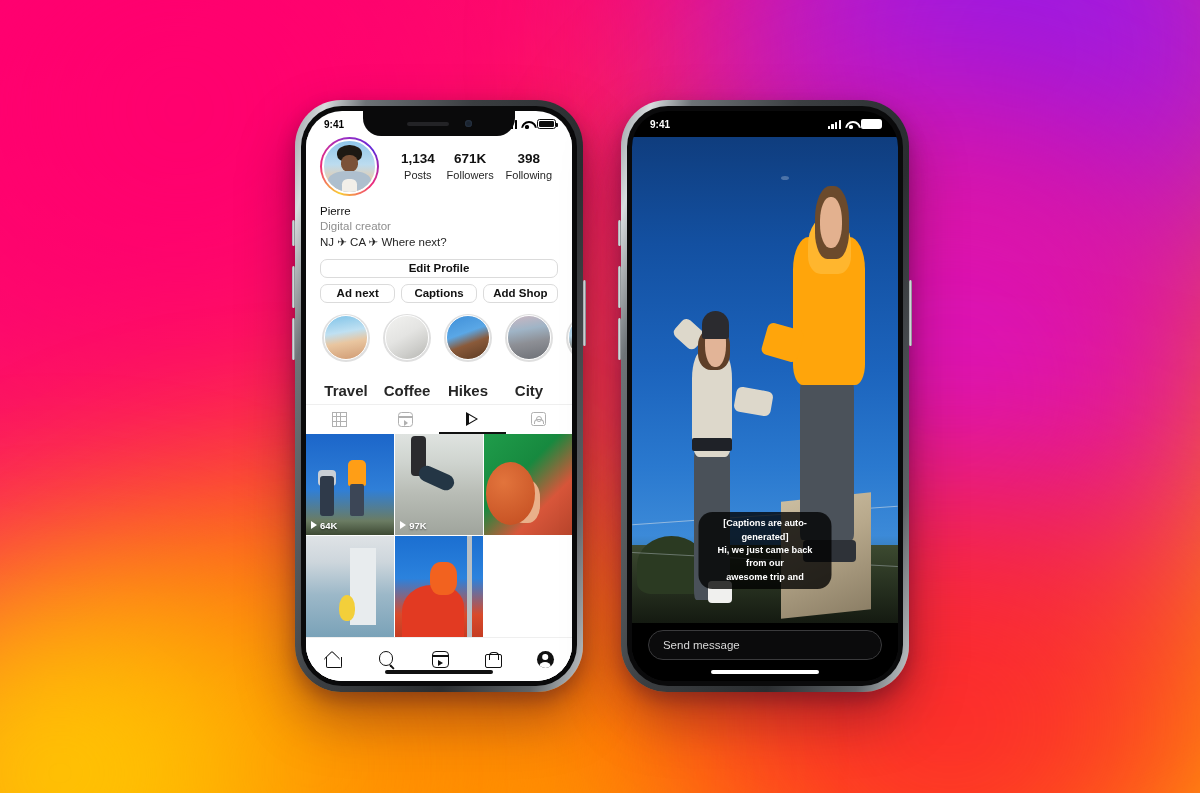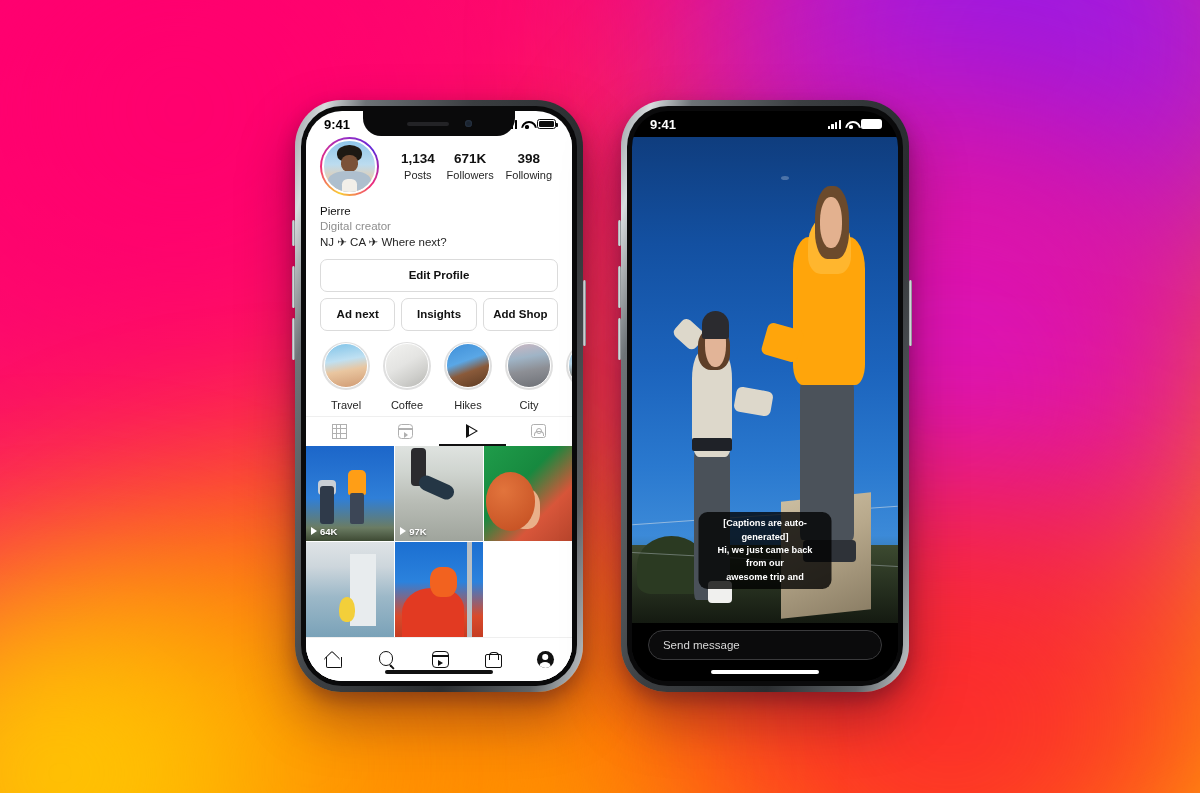--- a/index.html
+++ b/index.html
@@ -86,21 +86,21 @@
     display: flex; align-items: center; justify-content: center; gap: 16px;
   }
   .notch .speaker { width: 42px; height: 4px; background: #232326; border-radius: 3px; }
   .notch .cam { width: 7px; height: 7px; border-radius: 50%; background: #1b2430; box-shadow: inset 0 0 2px #3b4a60; }
 
   
   .statusbar {
     position: relative; z-index: 25;
     height: 26px; display: flex; align-items: center;
     justify-content: space-between; padding: 0 16px 0 18px;
-    font-size: 13px; font-weight: bold;
+    font-size: 10px; font-weight: bold;
   }
   .statusbar.light { color: #000; }
   .statusbar.dark  { color: #fff; }
   .sb-icons { display: flex; align-items: center; gap: 4px; }
   .bars { display: flex; align-items: flex-end; gap: 1.2px; height: 9px; }
   .bars i { width: 2.4px; background: currentColor; border-radius: .5px; display: block; }
   .bars i:nth-child(1){ height: 3px; } .bars i:nth-child(2){ height: 5px; }
   .bars i:nth-child(3){ height: 7px; } .bars i:nth-child(4){ height: 9px; }
   .wifi { width: 12px; height: 9px; position: relative; }
   .wifi::before {
@@ -157,31 +157,31 @@
   .ig-bio { padding: 8px 14px 0 14px; line-height:1.33; }
   .bio-name { font-size:11.5px; font-weight:normal; color:#111; }
   .bio-cat { font-size:11.5px; color:#8e8e8e; }
   .bio-text { font-size:11.5px; color:#262626; }
 
   .ig-actions { padding: 9px 14px 0 14px; }
   .btn {
     border:1px solid #dbdbdb; border-radius:7px; background:#fff;
     font-size:11.5px; font-weight:bold; color:#111;
     display:flex; align-items:center; justify-content:center;
-    height:33px;
+    height:19px;
   }
   .btn-full { width:100%; }
   .btn-row { display:flex; gap:6px; margin-top:6px; }
   .btn-row .btn { flex:1; }
 
   .ig-highlights { display:flex; gap:13px; padding: 11px 0 5px 16px; overflow:hidden; }
   .hl { width:48px; flex:none; text-align:center; }
   .hl-ring { width:48px; height:48px; border-radius:50%; padding:1.6px; background:#dfdfdf; }
   .hl-img { width:100%; height:100%; border-radius:50%; border:1.8px solid #fff; overflow:hidden; }
-  .hl-name { font-size:11px; color:#262626; margin-top:9px; white-space:nowrap; }
+  .hl-name { font-size:15px; color:#262626; margin-top:20px; white-space:nowrap;font-weight:bold; }
 
   .hl-travel { background: linear-gradient(170deg,#7fc3e8 0%,#bfe0f2 38%,#e9c6a0 60%,#d09a72 100%); }
   .hl-coffee { background: linear-gradient(150deg,#f2f2f0 0%,#e4e4e2 45%,#cfcfcc 72%,#b6b6b2 100%); }
   .hl-hikes  { background: linear-gradient(160deg,#3f8fd8 0%,#5aa7e6 40%,#8a5a3a 62%,#5b3a22 100%); }
   .hl-city   { background: linear-gradient(170deg,#cbb7c2 0%,#9fb4c6 32%,#8d8f95 60%,#6d7076 100%); }
   .hl-places { background: linear-gradient(170deg,#8cc0e2 0%,#b9d7ea 40%,#7d7a72 68%,#4d4a45 100%); }
 
   .ig-tabs { display:flex; border-top:1px solid #efefef; }
   .ig-tab { flex:1; height:29px; display:flex; align-items:center; justify-content:center; position:relative; }
   .ig-tab.active::after {
@@ -307,21 +307,21 @@
   .pR .head  { position:absolute; left:40%; top:3%; width:26%; height:14%; background:#e3b18f; border-radius:46%; }
   .pR .hair  { position:absolute; left:34%; top:0%; width:40%; height:20%; background:#6b4a2c; border-radius:44% 44% 36% 36%; }
   .pR .armL  { position:absolute; left:-26%; top:38%; width:44%; height:9%; background:#ffa50b; border-radius:6px; transform:rotate(16deg); }
   .pR .legs  { position:absolute; left:16%; top:52%; width:64%; height:44%; background:#4b525a; border-radius:8% 8% 4% 4%; }
   .pR .sandal{ position:absolute; left:20%; bottom:-2%; width:62%; height:6%; background:#2e3238; border-radius:4px; }
 
   .caption-box {
     position:absolute; left:50%; transform:translateX(-50%); bottom:34px;
     background: rgba(0,0,0,0.78);
     color:#fff; font-size:9.2px; font-weight:bold; line-height:1.45;
-    text-align:center; padding:5px 9px; border-radius:9px; max-width:68%;
+    text-align:center; padding:5px 9px; border-radius:14px; max-width:68%;
   }
   .reel-footer {
     position:absolute; left:0; right:0; bottom:0; height:58px;
     background:#000; display:flex; align-items:flex-start; justify-content:center; padding-top:7px;
   }
   .send-box {
     width: 88%; height: 30px; border:1px solid #3a3a3c; border-radius:16px;
     display:flex; align-items:center; padding:0 14px;
     color:#d8d8d8; font-size:11.5px; background:#0b0b0c;
   }
@@ -399,21 +399,21 @@
         <div class="ig-bio">
           <div class="bio-name">Pierre</div>
           <div class="bio-cat">Digital creator</div>
           <div class="bio-text">NJ ✈ CA ✈ Where next?</div>
         </div>
 
         <div class="ig-actions">
           <div class="btn btn-full">Edit Profile</div>
           <div class="btn-row">
             <div class="btn">Ad next</div>
-            <div class="btn">Insights</div>
+            <div class="btn">Captions</div>
             <div class="btn">Add Shop</div>
           </div>
         </div>
 
         <div class="ig-highlights">
           <div class="hl">
             <div class="hl-ring">
                 <div class="hl-img hl-travel"></div>
               </div>
             <div class="hl-name">Travel</div>

